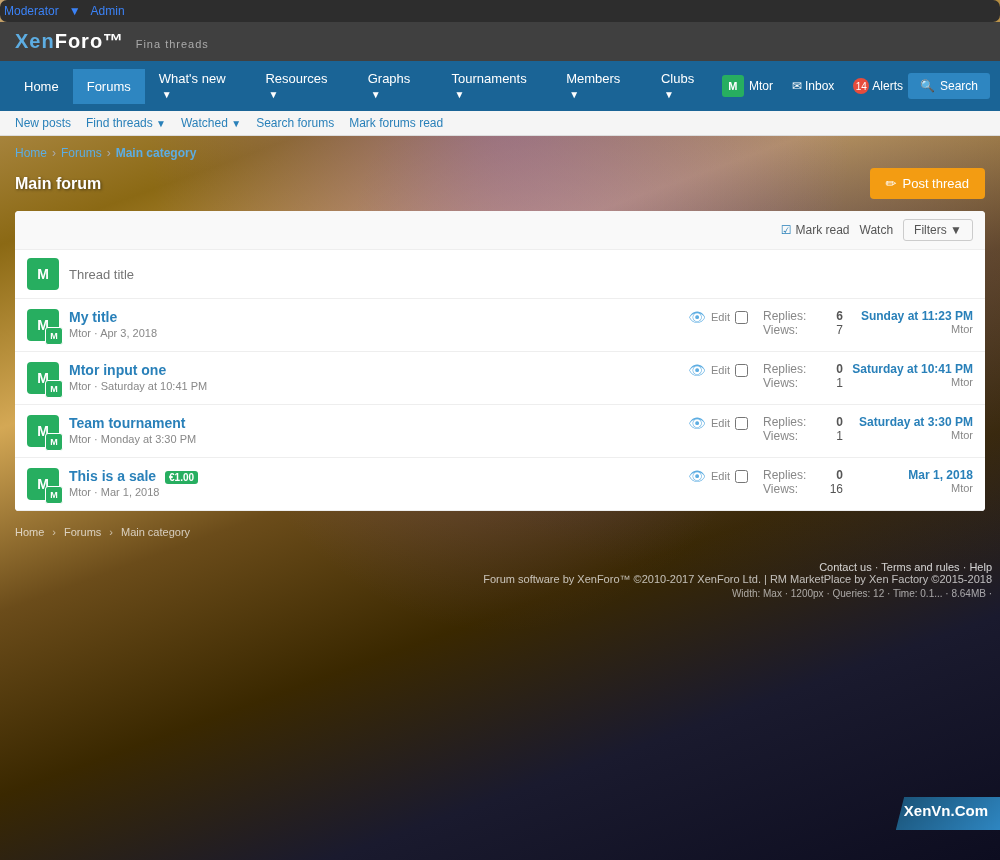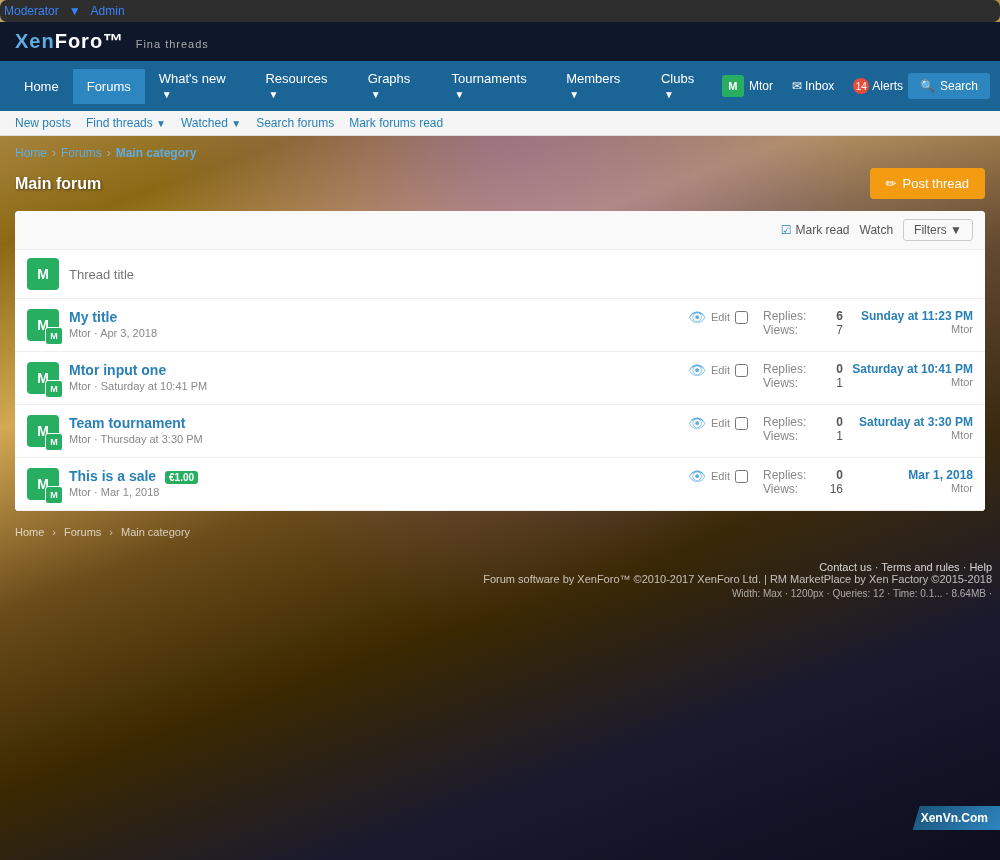--- a/index.html
+++ b/index.html
@@ -31,21 +31,21 @@
       display: flex;
       align-items: center;
       gap: 10px;
       border-radius: 7px;
     }
 
     
     .site-header {
       position: relative;
       z-index: 10;
-      background: #0f172a;
+      background: #404040;
       padding: 8px 15px;
       display: flex;
       align-items: flex-end;
     }
     .logo {
       color: white;
       font-size: 20px;
       font-weight: bold;
       letter-spacing: 1px;
     }
@@ -360,22 +360,22 @@
     }
     .bottom-breadcrumb a { color: rgba(255,255,255,0.7); text-decoration: none; }
 
     
     .xenvn-watermark {
       position: fixed;
       bottom: 30px;
       right: 0;
       background: linear-gradient(135deg, #1a5276, #2e86c1);
       color: white;
-      padding: 5px 12px 5px 8px;
-      font-size: 12px;
+      padding: 5px 12px 11px 8px;
+      font-size: 15px;
       font-weight: bold;
       transform: rotate(0deg);
       clip-path: polygon(8% 0%, 100% 0%, 100% 100%, 0% 100%);
       z-index: 100;
     }
   </style>
 </head>
 <body>
 
 <div class="bg-overlay"></div>
@@ -532,21 +532,21 @@
     </div>
 
     <div class="thread-row">
       <div class="thread-avatar">
         <div class="avatar-main">M</div>
         <div class="avatar-sub">M</div>
       </div>
       <div class="thread-info">
         <a href="#" class="thread-title">Team tournament</a>
         <div class="thread-meta">
-          <span>Mtor · Thursday at 3:30 PM</span>
+          <span>Mtor · Monday at 3:30 PM</span>
         </div>
       </div>
       <div class="thread-actions">
         <span class="eye-icon">👁</span>
         <span style="color:#888;">Edit</span>
         <input type="checkbox" class="checkbox-sm" style="">
       </div>
       <div class="thread-stats">
         <div class="stat-row">
           <span style="color:#888;">Replies:</span>

